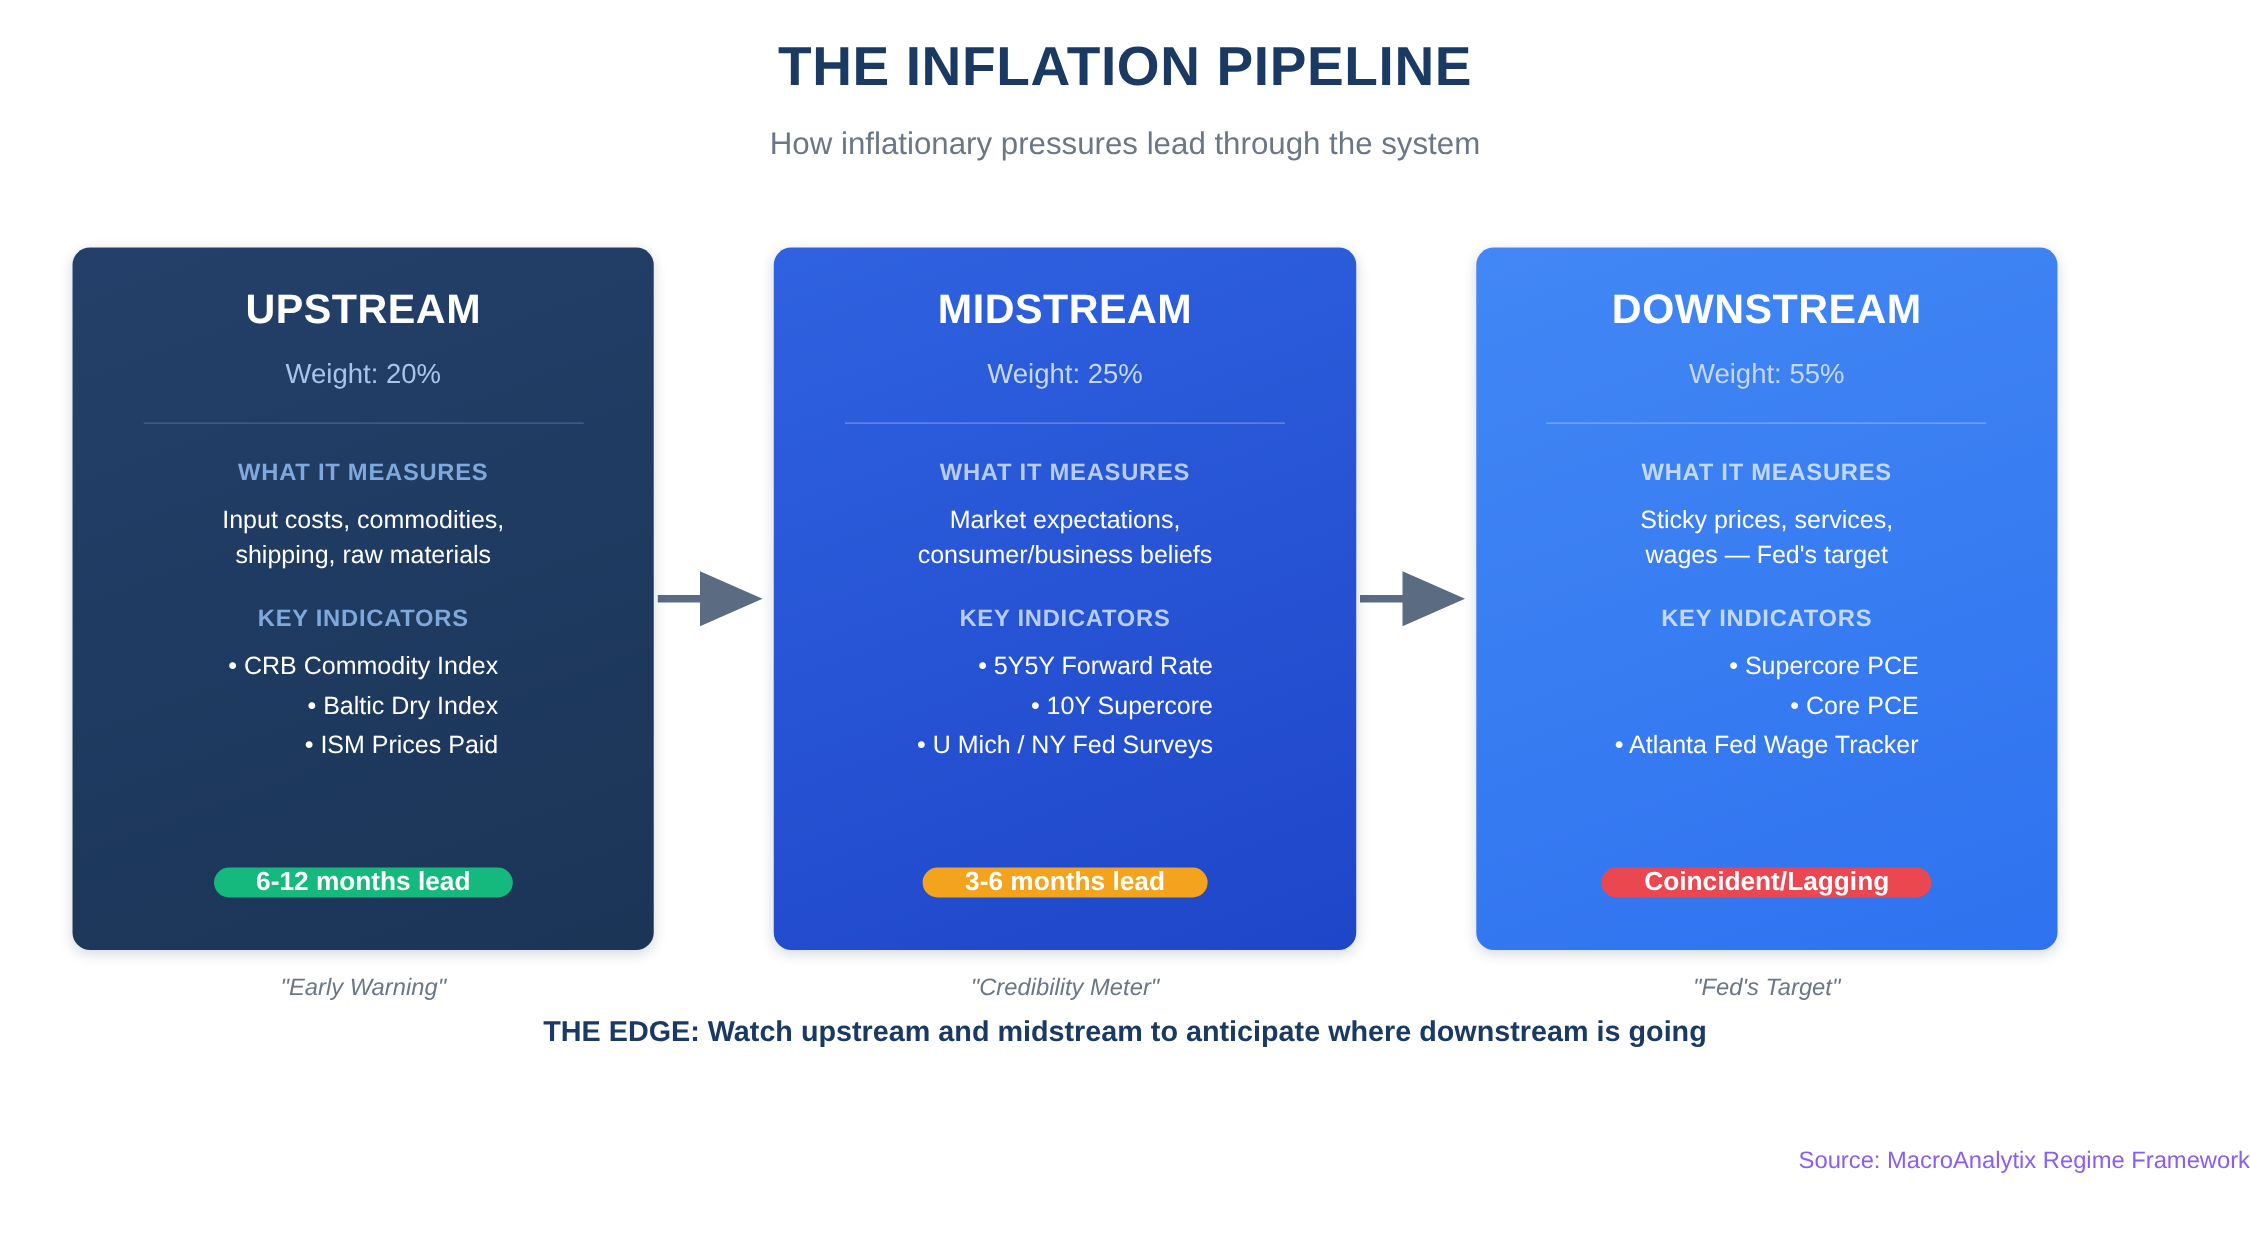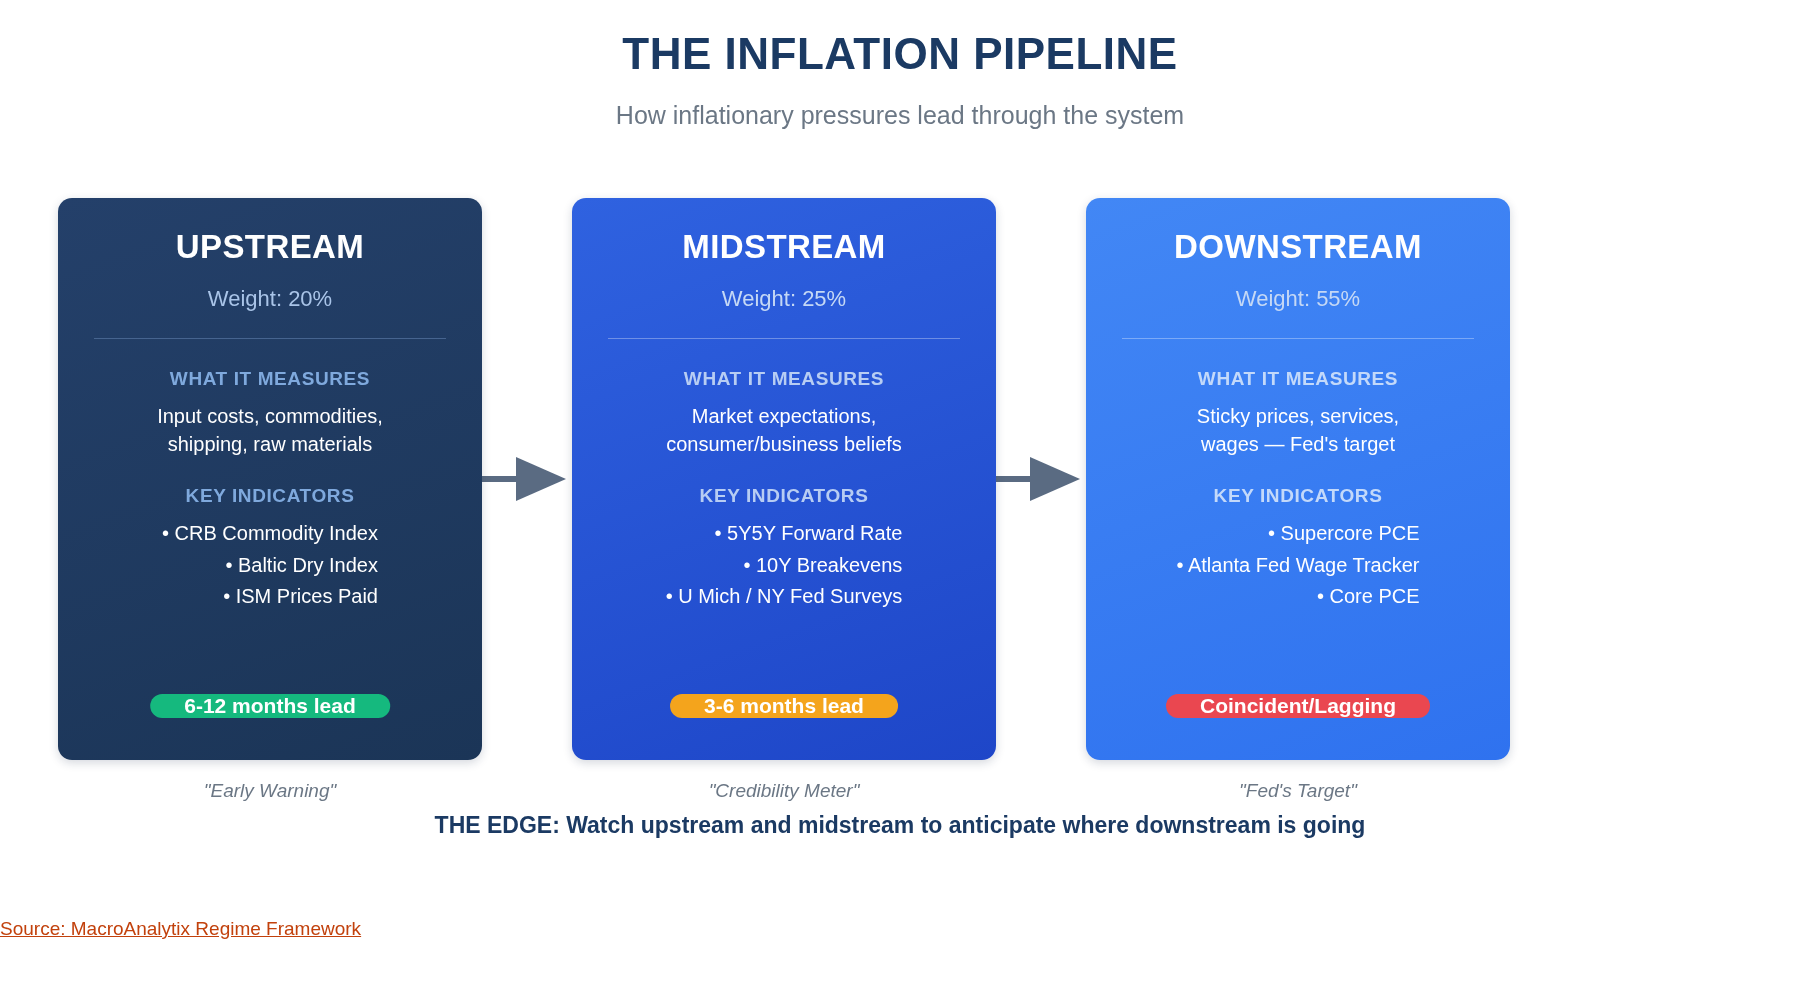--- a/index.html
+++ b/index.html
@@ -34,21 +34,21 @@
     color: #6b7785;
     margin-top: 20px;
     font-weight: normal;
   }
 
   
   .pipeline {
     position: absolute;
     left: 58px;
     top: 198px;
-    width: 1452px;
+    width: 1588px;
     display: flex;
     align-items: stretch;
     justify-content: space-between;
   }
   .stage-wrap {
     width: 484px;
     display: flex;
     flex-direction: column;
   }
   .card {
@@ -170,24 +170,23 @@
     text-align: center;
     font-size: 23px;
     font-weight: bold;
     color: #1b3a63;
   }
   .source-note {
     position: absolute;
     top: 918px;
     left: 0;
     width: 1800px;
-    text-align: left;
+    text-align: right;
     font-size: 19px;
-    color: #c2410c;
-    text-decoration: underline;
+    color: #8b5cf6;
   }
 </style>
 </head>
 <body>
 
 <div class="header">
   <h1 class="page-title">THE INFLATION PIPELINE</h1>
   <div class="page-subtitle">How inflationary pressures lead through the system</div>
 </div>
 
@@ -227,21 +226,21 @@
       <div class="card-weight">Weight: 25%</div>
       <div class="divider"></div>
       <div class="section-label measures-label">WHAT IT MEASURES</div>
       <div class="measures-text">
         <div>Market expectations,</div>
         <div>consumer/business beliefs</div>
       </div>
       <div class="section-label indicators-label">KEY INDICATORS</div>
       <ul class="indicator-list">
         <li>• 5Y5Y Forward Rate</li>
-        <li>• 10Y Breakevens</li>
+        <li>• 10Y Supercore</li>
         <li>• U Mich / NY Fed Surveys</li>
       </ul>
       <div class="lead-badge badge-orange">3-6 months lead</div>
     </div>
     <div class="card-caption">"Credibility Meter"</div>
   </div>
 
   <div class="connector">
     <svg class="arrow-svg" width="90" height="54" viewBox="0 0 90 54">
       <rect x="0" y="24" width="38" height="6" fill="#5a6b82"></rect>
@@ -255,22 +254,22 @@
       <div class="card-weight">Weight: 55%</div>
       <div class="divider"></div>
       <div class="section-label measures-label">WHAT IT MEASURES</div>
       <div class="measures-text">
         <div>Sticky prices, services,</div>
         <div>wages — Fed's target</div>
       </div>
       <div class="section-label indicators-label">KEY INDICATORS</div>
       <ul class="indicator-list">
         <li>• Supercore PCE</li>
+        <li>• Core PCE</li>
         <li>• Atlanta Fed Wage Tracker</li>
-        <li>• Core PCE</li>
       </ul>
       <div class="lead-badge badge-red">Coincident/Lagging</div>
     </div>
     <div class="card-caption">"Fed's Target"</div>
   </div>
 
 </div>
 
 <div class="edge-note">THE EDGE: Watch upstream and midstream to anticipate where downstream is going</div>
 <div class="source-note">Source: MacroAnalytix Regime Framework</div>

